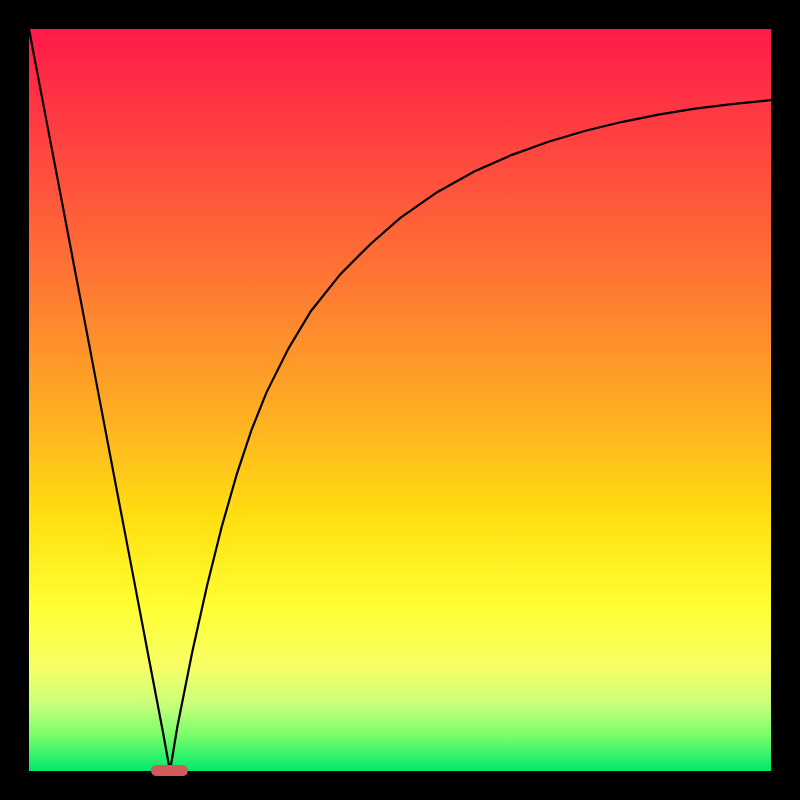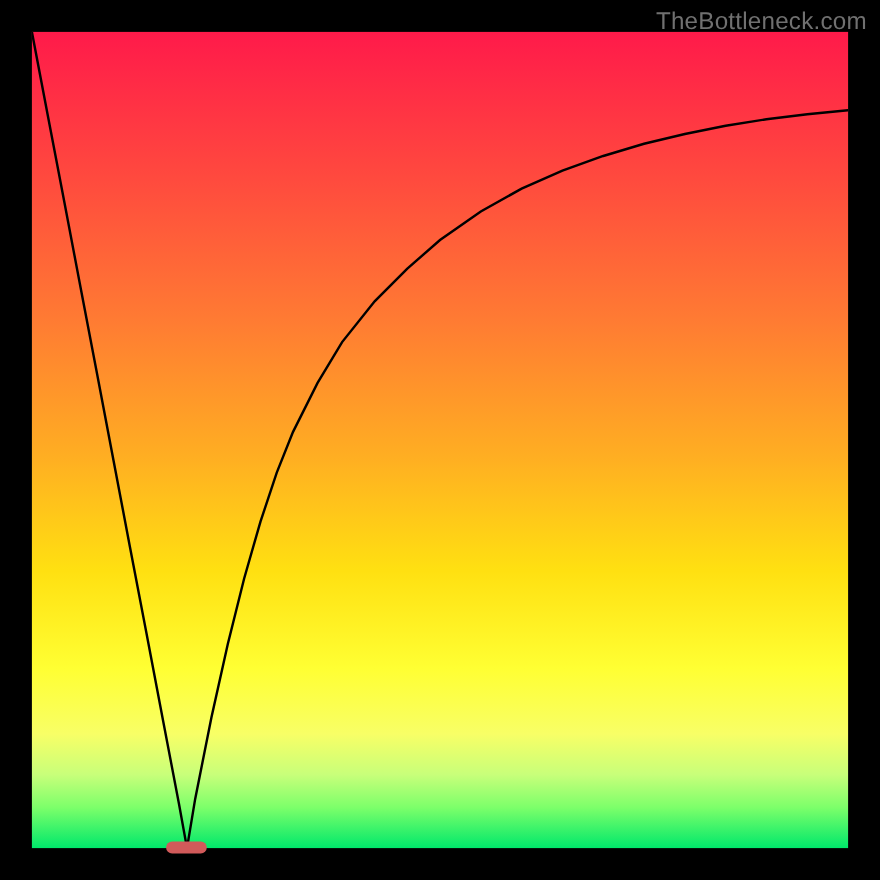--- a/index.html
+++ b/index.html
@@ -67,15 +67,14 @@
 
     <svg class="curves" viewBox="0 0 742 742" preserveAspectRatio="none">
       <path fill="none" stroke="#000" stroke-width="2.2" d="M0.0 0.0 L14.8 77.9 L29.7 155.8 L44.5 233.7 L59.4 311.6 L74.2 389.6 L89.0 467.5 L103.9 545.4 L118.7 623.3 L133.6 701.2 L141.0 742.0"></path>
       <path fill="none" stroke="#000" stroke-width="2.2" d="M141.0 742.0 L148.4 697.5 L163.2 623.3 L178.1 556.5 L192.9 497.1 L207.8 445.2 L222.6 400.7 L237.4 363.6 L259.7 319.1 L282.0 282.0 L311.6 244.9 L341.3 215.2 L371.0 189.2 L408.1 163.2 L445.2 142.5 L482.3 126.1 L519.4 112.8 L556.5 101.7 L593.6 92.8 L630.7 85.3 L667.8 79.4 L704.9 74.9 L742.0 71.2"></path>
     </svg>
 
     <div class="marker" style="left:122.4px;top:736.4px;width:37.1px;height:11.1px;background:#d15a5a;"></div>
 
   </div>
 
-  <div class="watermark">TheBottleneck.com</div>
 
 </div>
 
 </body></html>

